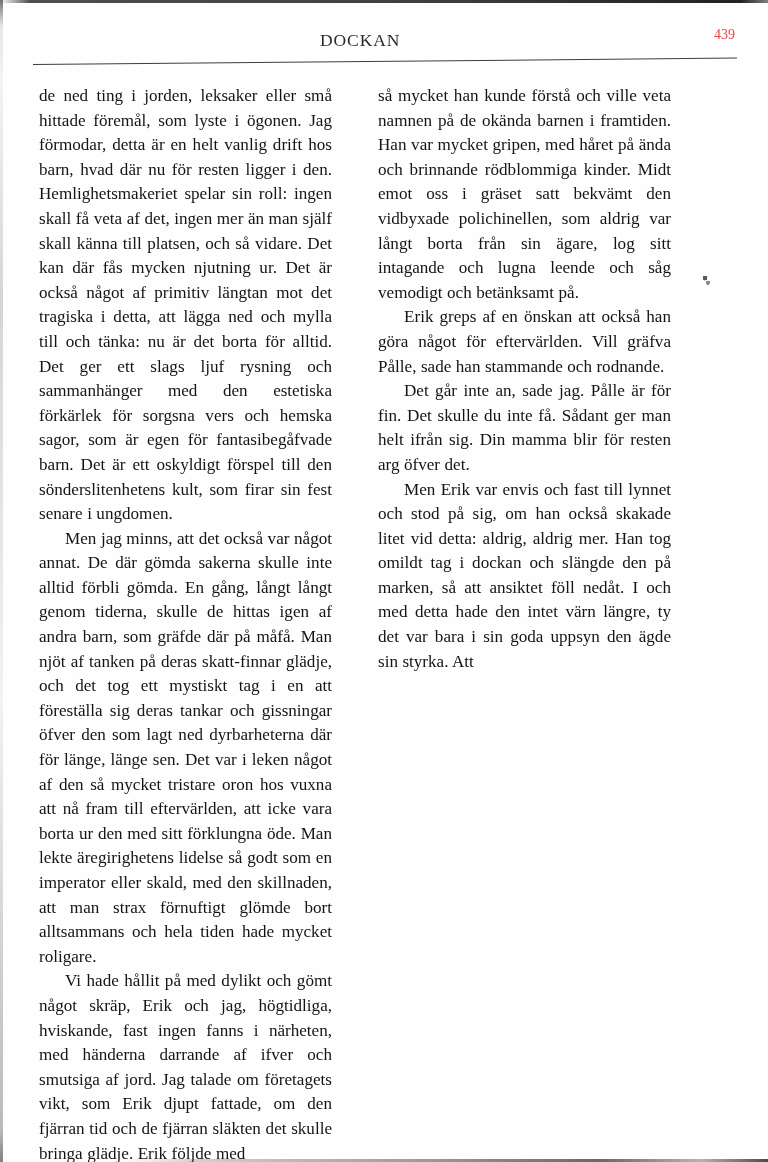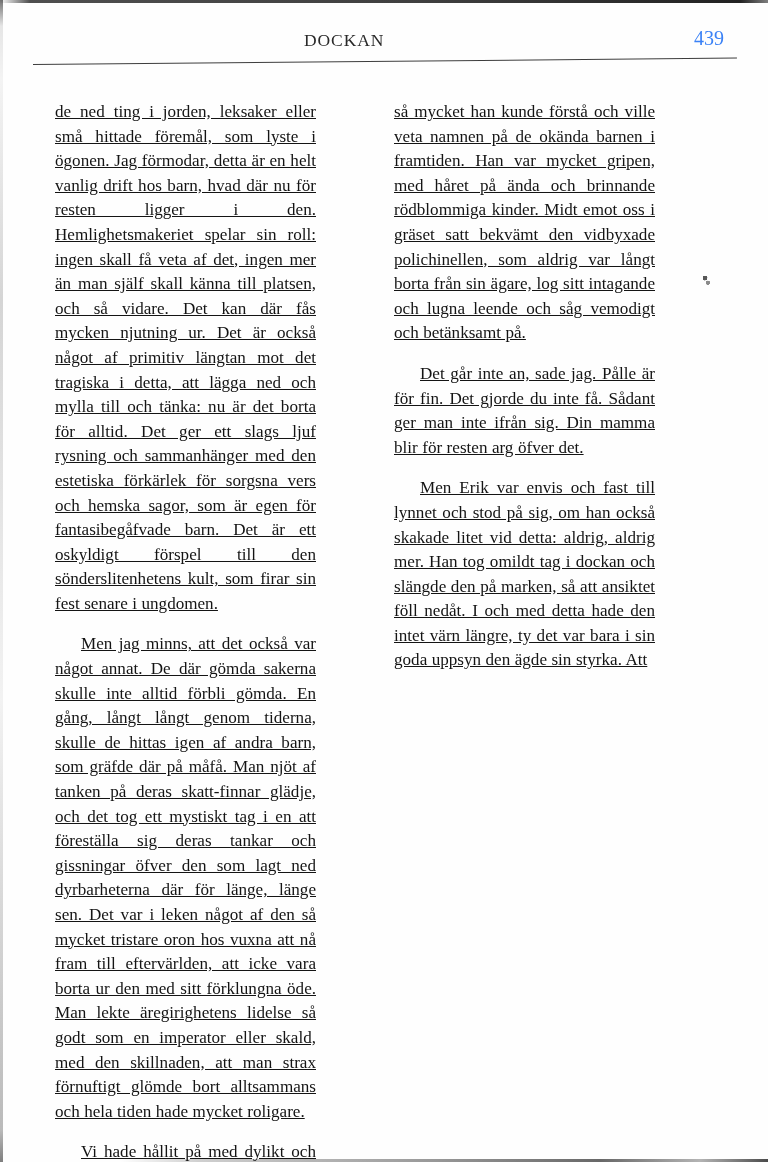--- a/index.html
+++ b/index.html
@@ -75,32 +75,32 @@
   
   .runhead {
     position: absolute;
     left: 36px;
     top: 30px;
     width: 700px;
     height: 26px;
   }
   .runhead-title {
     position: absolute;
-    left: 268px;
+    left: 284px;
     top: 0;
     font-size: 17.5px;
     letter-spacing: 0.9px;
     color: #2a2a2a;
   }
   .runhead-folio {
     position: absolute;
-    right: 12px;
+    right: 1px;
     top: -3px;
-    font-size: 20px;
-    color: #3b82f6;
+    font-size: 14px;
+    color: #ef4444;
   }
   .rule {
     position: absolute;
     left: 33px;
     top: 64px;
     width: 704px;
     height: 1px;
     background: #2c2c2c;
     transform: rotate(-0.52deg);
     transform-origin: left center;
@@ -124,23 +124,22 @@
     text-align: justify;
     text-align-last: left;
     color: #141414;
     hyphens: none;
     word-spacing: 0.2px;
   }
   .col-left  { left: 39px; }
   .col-right { left: 378px; }
 
   .col p {
-    margin: 16px;
+    margin: 0;
     text-indent: 26px;
-    text-decoration: underline;
   }
   .col p.noindent { text-indent: 0; }
 
   
   .col p + p { margin-top: 0; }
 </style>
 </head>
 <body>
 
 <div class="page">
@@ -159,18 +158,19 @@
   <div class="columns">
 
     <div class="col col-left">
       <p class="noindent">de ned ting i jorden, leksaker eller små hittade föremål, som lyste i ögonen. Jag förmodar, detta är en helt vanlig drift hos barn, hvad där nu för resten ligger i den. Hemlighetsmakeriet spelar sin roll: ingen skall få veta af det, ingen mer än man själf skall känna till plat­sen, och så vidare. Det kan där fås mycken njutning ur. Det är också nå­got af primitiv längtan mot det tragiska i detta, att lägga ned och mylla till och tänka: nu är det borta för alltid. Det ger ett slags ljuf rysning och samman­hänger med den estetiska förkärlek för sorgsna vers och hemska sagor, som är egen för fantasibegåfvade barn. Det är ett oskyldigt förspel till den sönder­slitenhetens kult, som firar sin fest se­nare i ungdomen.</p>
       <p>Men jag minns, att det också var nå­got annat. De där gömda sakerna skulle inte alltid förbli gömda. En gång, långt långt genom tiderna, skulle de hittas igen af andra barn, som gräfde där på måfå. Man njöt af tanken på deras skatt-finnar glädje, och det tog ett mystiskt tag i en att föreställa sig deras tankar och gissningar öfver den som lagt ned dyr­barheterna där för länge, länge sen. Det var i leken något af den så mycket tristare oron hos vuxna att nå fram till eftervärlden, att icke vara borta ur den med sitt förklungna öde. Man lekte äre­girighetens lidelse så godt som en im­perator eller skald, med den skillnaden, att man strax förnuftigt glömde bort alltsammans och hela tiden hade myc­ket roligare.</p>
       <p>Vi hade hållit på med dylikt och gömt något skräp, Erik och jag, hög­tidliga, hviskande, fast ingen fanns i när­heten, med händerna darrande af ifver och smutsiga af jord. Jag talade om företagets vikt, som Erik djupt fattade, om den fjärran tid och de fjärran släkten det skulle bringa glädje. Erik följde med</p>
     </div>
 
     <div class="col col-right">
       <p class="noindent">så mycket han kunde förstå och ville veta namnen på de okända barnen i framtiden. Han var mycket gripen, med håret på ända och brinnande rödblom­miga kinder. Midt emot oss i gräset satt bekvämt den vidbyxade polichinellen, som aldrig var långt borta från sin ägare, log sitt intagande och lugna leende och såg vemodigt och betänksamt på.</p>
-      <p>Det går inte an, sade jag. Pålle är för fin. Det gjorde du inte få. Så­dant ger man inte ifrån sig. Din mam­ma blir för resten arg öfver det.</p>
+      <p>Erik greps af en önskan att också han göra något för eftervärlden. Vill gräfva Pålle, sade han stammande och rodnande.</p>
+      <p>Det går inte an, sade jag. Pålle är för fin. Det skulle du inte få. Så­dant ger man helt ifrån sig. Din mam­ma blir för resten arg öfver det.</p>
       <p>Men Erik var envis och fast till lyn­net och stod på sig, om han också ska­kade litet vid detta: aldrig, aldrig mer. Han tog omildt tag i dockan och släng­de den på marken, så att ansiktet föll nedåt. I och med detta hade den in­tet värn längre, ty det var bara i sin goda uppsyn den ägde sin styrka. Att</p>
     </div>
 
   </div>
 </div>
 
 </body></html>

